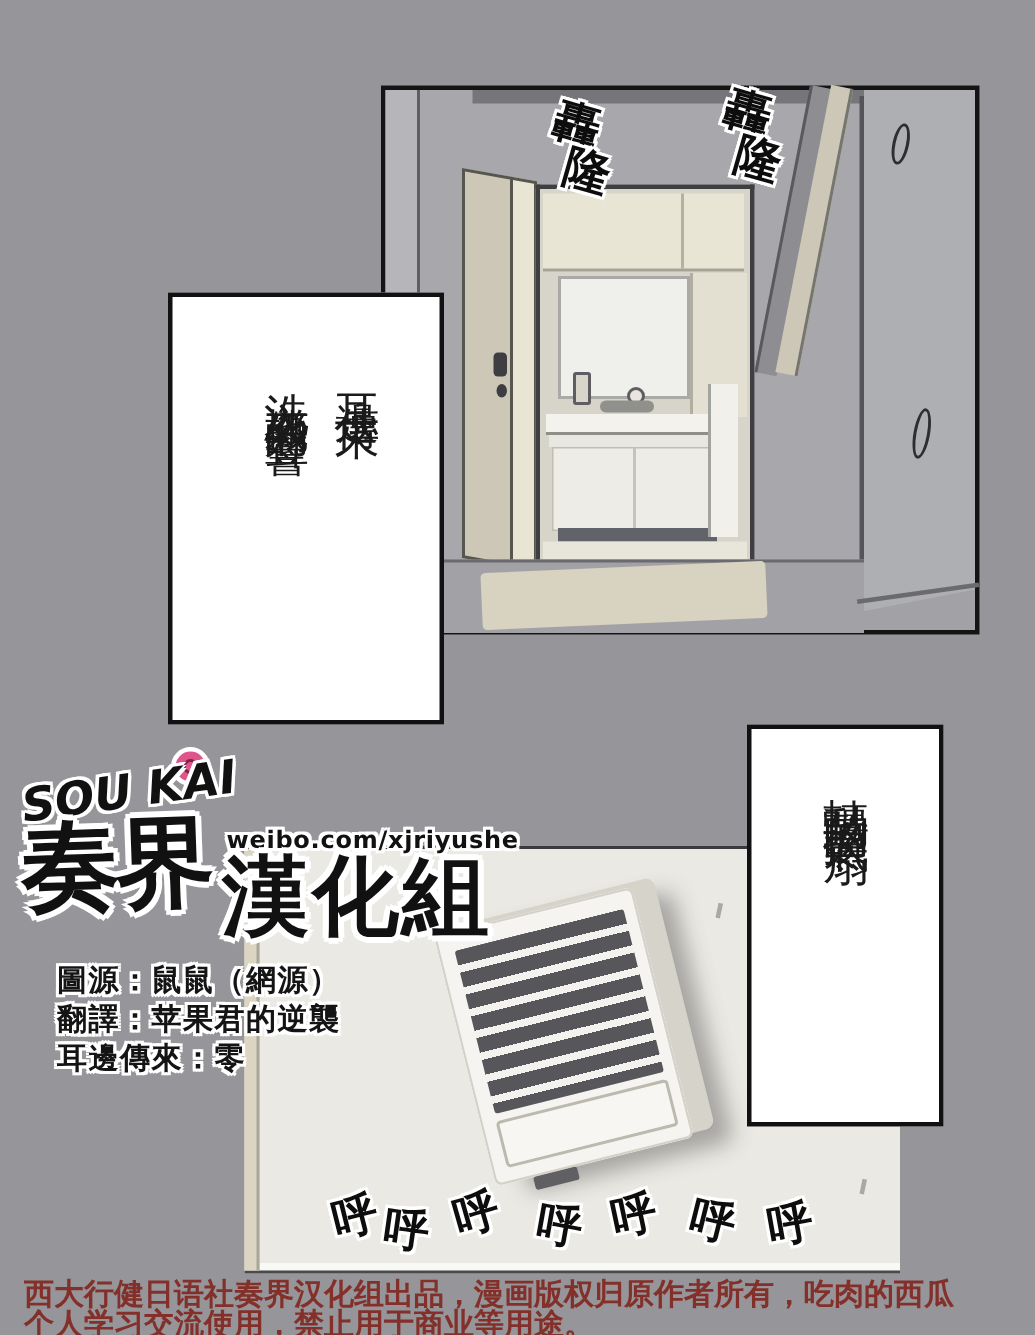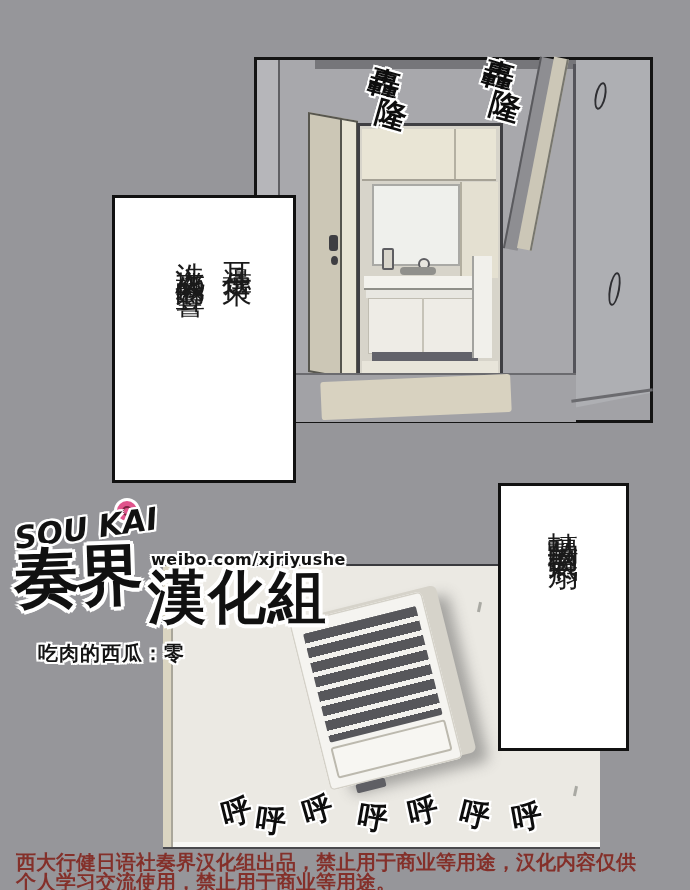--- a/index.html
+++ b/index.html
@@ -194,19 +194,21 @@
     <div class="vtext">轉動的換氣扇</div>
   </div>
 
   <div class="abs logo-flower"></div>
   <div class="abs logo-romaji ol-sm">SOU KAI</div>
   <div class="abs logo-main ol-lg">奏界</div>
   <div class="abs logo-weibo ol-sm">weibo.com/xjriyushe</div>
   <div class="abs logo-rest ol-lg">漢化組</div>
 
   <ul id="credits" class="abs">
-    <li class="ol-sm">吃肉的西瓜：零</li>
+    <li class="ol-sm">圖源：鼠鼠（網源）</li>
+    <li class="ol-sm">翻譯：苹果君的逆襲</li>
+    <li class="ol-sm">耳邊傳來：零</li>
   </ul>
 
-  <div id="footer1" class="abs footer-line">西大行健日语社奏界汉化组出品，禁止用于商业等用途，汉化内容仅供</div>
+  <div id="footer1" class="abs footer-line">西大行健日语社奏界汉化组出品，漫画版权归原作者所有，吃肉的西瓜</div>
   <div id="footer2" class="abs footer-line">个人学习交流使用，禁止用于商业等用途。</div>
 
 </div>
 
 </body></html>

